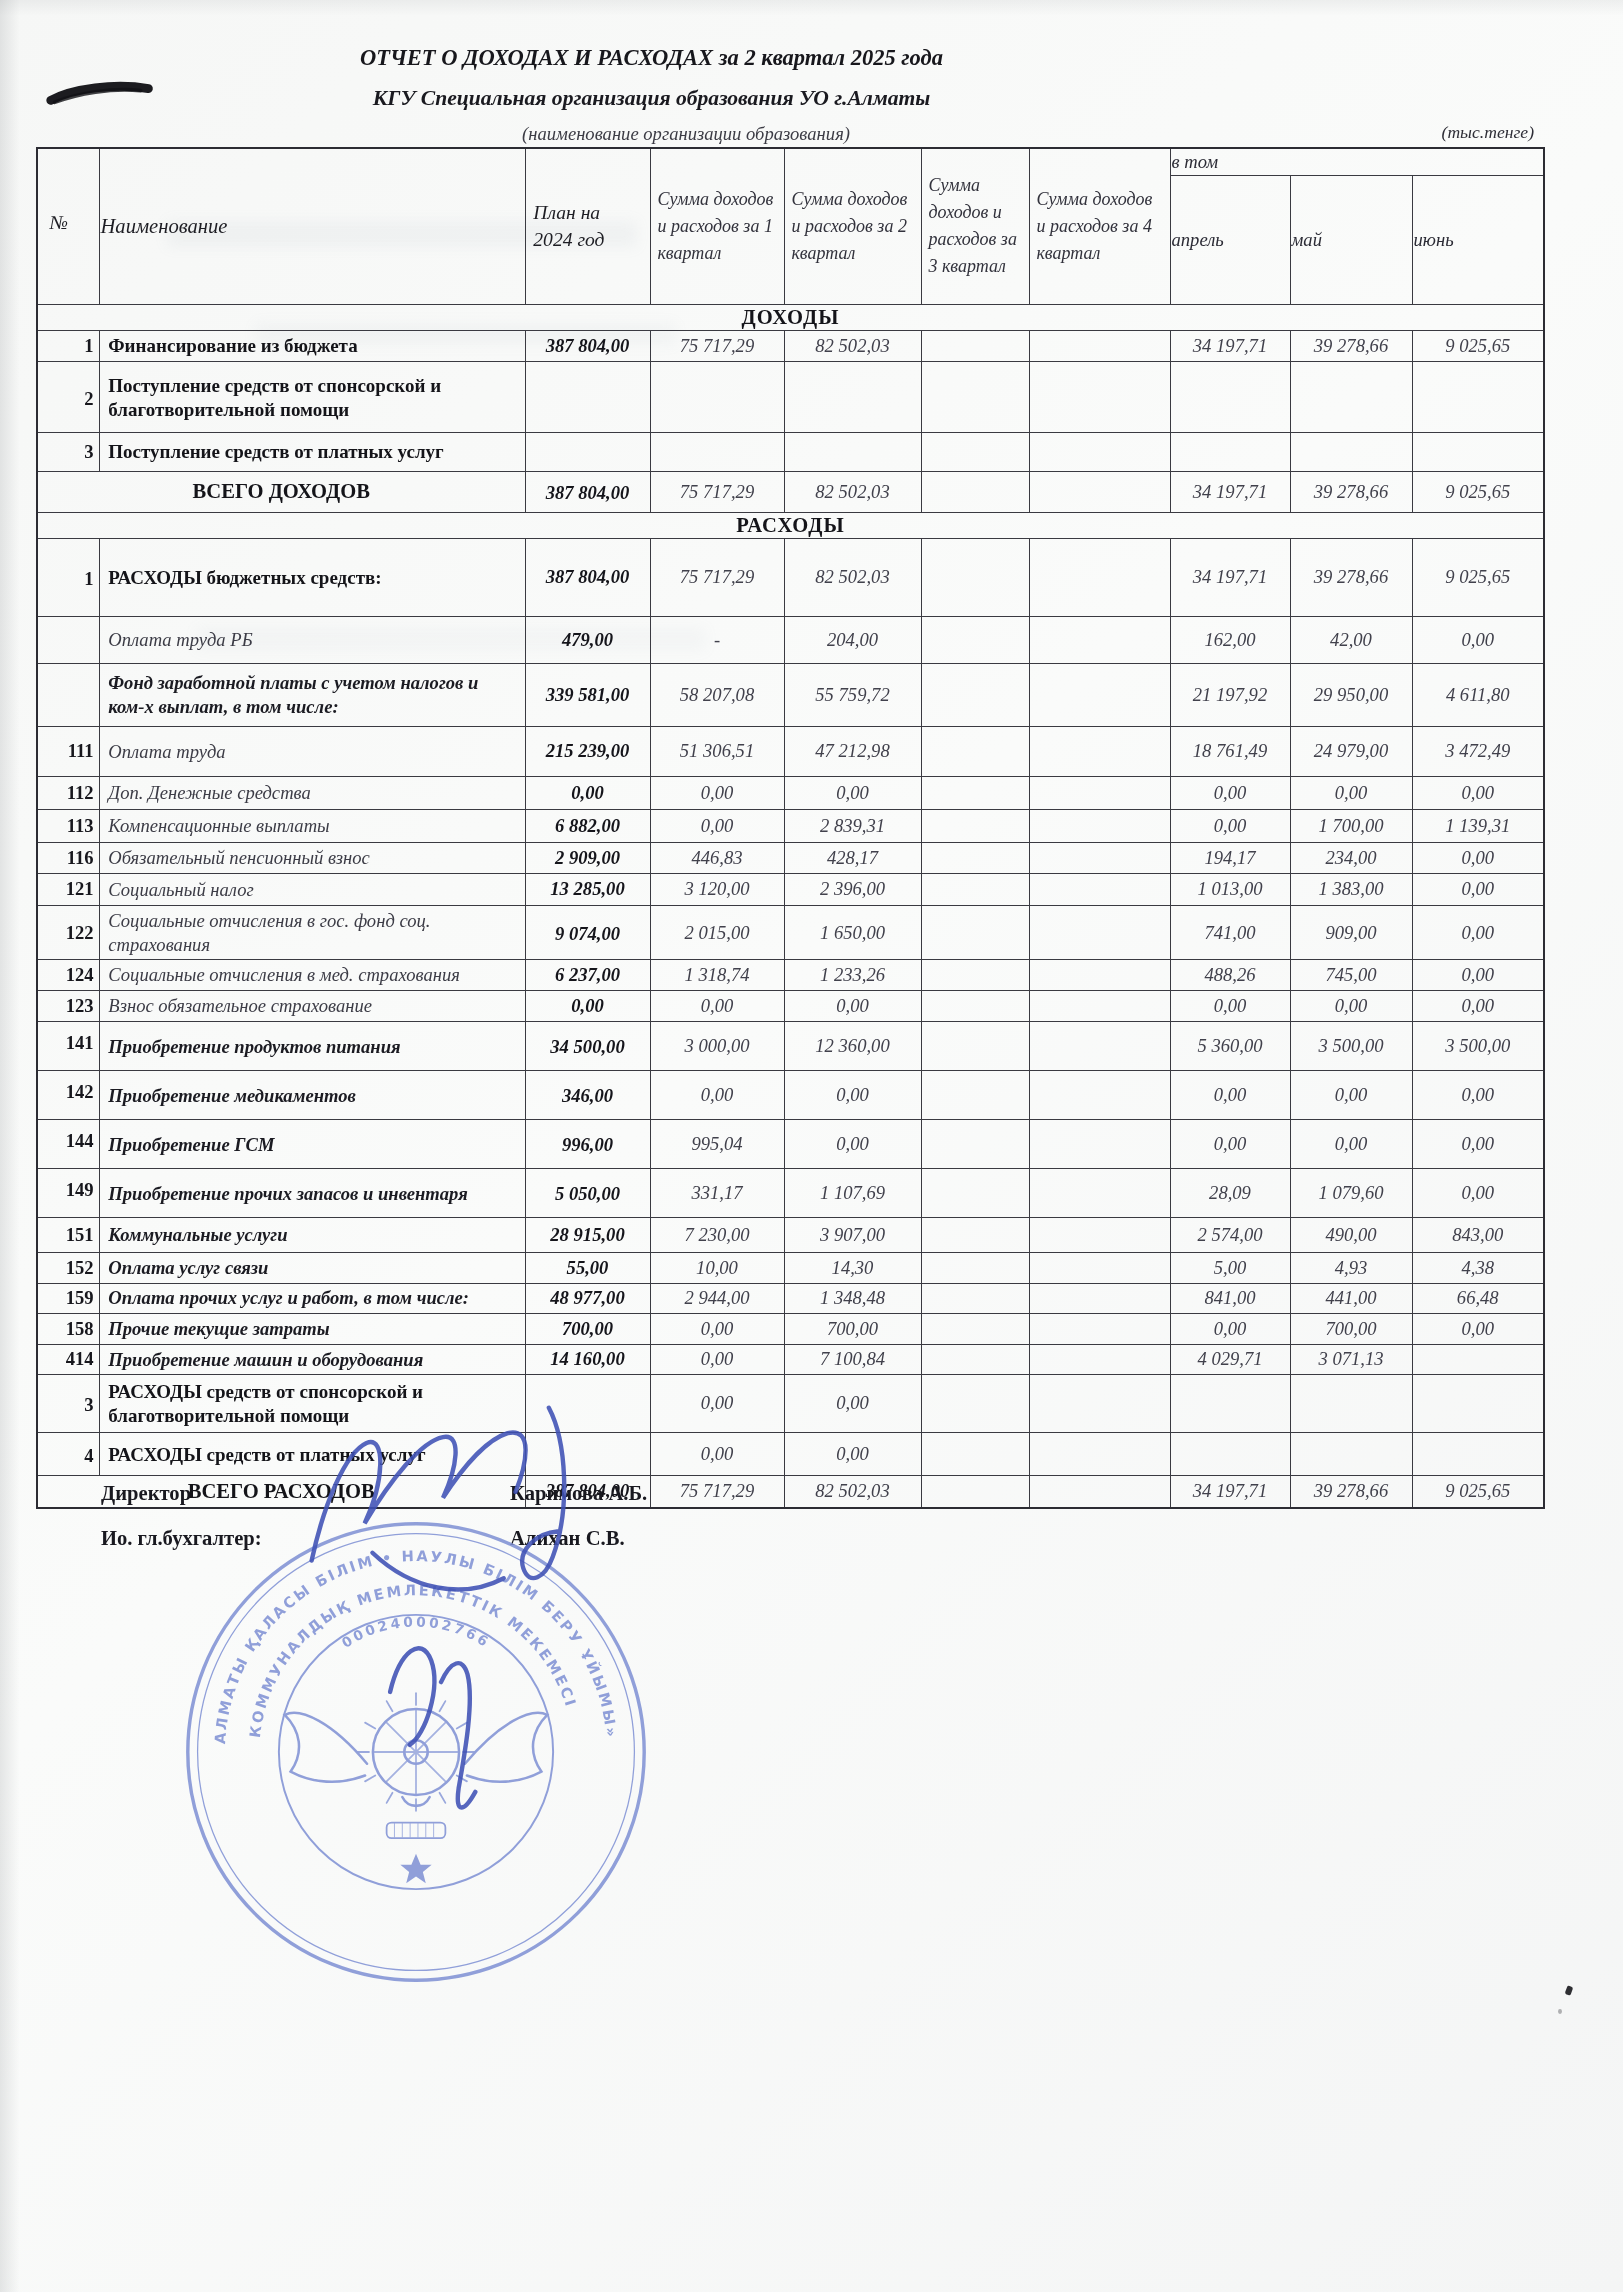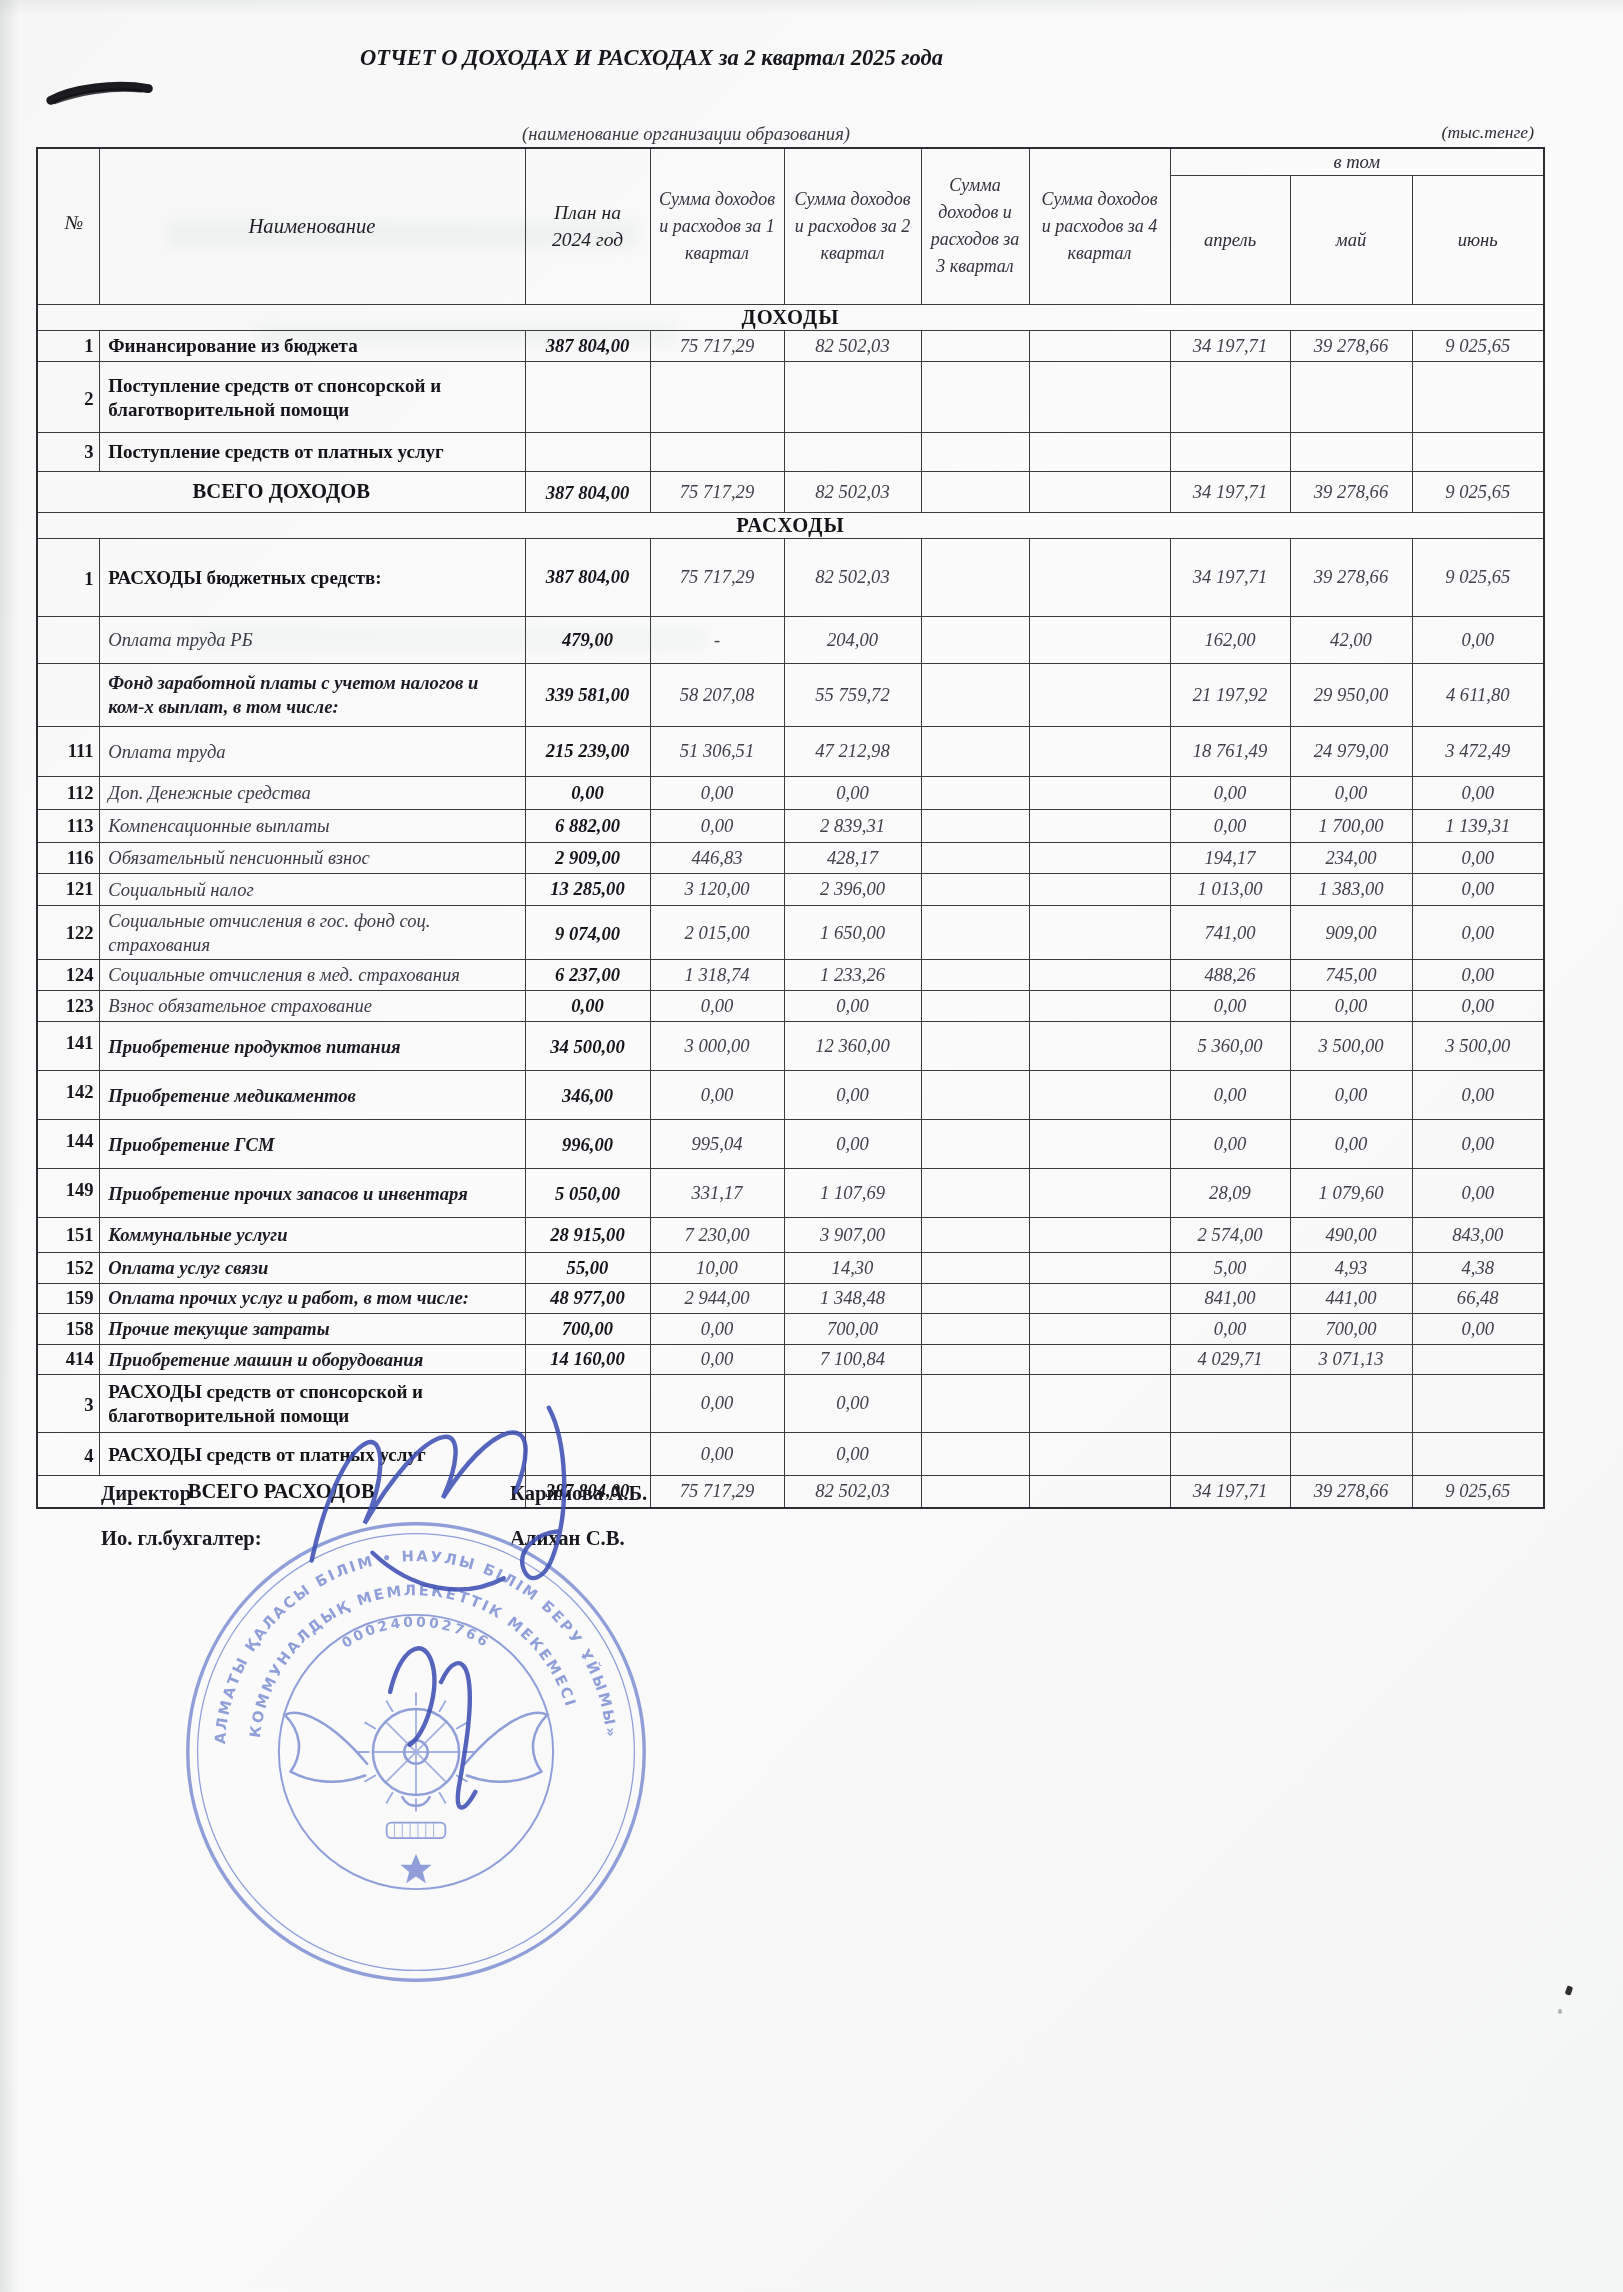--- a/index.html
+++ b/index.html
@@ -19,21 +19,21 @@
     font-style:italic;font-size:18.6px;color:#3c3c45;}
   .units-note{position:absolute;left:1343px;top:122px;width:191px;text-align:right;
     font-style:italic;font-size:17.6px;color:#2e2e37;}
 
   table.report{position:absolute;left:36px;top:147px;width:1507px;border-collapse:collapse;
     table-layout:fixed;background:transparent;}
   table.report{border:2.9px solid #2c2c33;}
   .report th,.report td{border:1.6px solid #3a3a41;vertical-align:middle;overflow:hidden;}
   .report thead tr.hr1{height:27.4px;}
   .report thead tr.hr2{height:129px;}
-  .report th{font-weight:normal;text-align:center;}
+  .report th{font-weight:normal;text-align:left;}
   .h-num{vertical-align:bottom;text-align:left;padding:0 0 7.8px 11.8px;font-weight:bold;font-size:19.6px;font-style:italic;}
   .h-name{font-weight:bold;font-style:italic;font-size:20.6px;}
   .h-plan{font-weight:bold;font-style:italic;font-size:19.6px;line-height:1.4;padding:0 7.8px;}
   .h-q{font-style:italic;font-size:18px;color:#32323c;line-height:1.5;padding:0 6.9px;}
   .h-vtom{font-style:italic;font-size:18.6px;color:#2c2c36;}
   .h-month{font-style:italic;font-size:18.6px;color:#2c2c36;}
 
   .section-band{font-weight:bold;font-size:20.6px;text-align:center;letter-spacing:1px;color:#141419;}
   .total-name{font-weight:bold;font-size:20.6px;text-align:center;color:#141419;margin-left:28px;}
   .c-num{text-align:right;padding-right:4.9px;font-weight:bold;font-size:18.6px;color:#17171d;}
@@ -64,20 +64,21 @@
   <div class="smudge" style="left:167px;top:221px;width:470px;height:25.5px;opacity:.09;"></div>
   <div class="smudge" style="left:255px;top:323px;width:421px;height:21.6px;opacity:.07;"></div>
   <div class="smudge" style="left:196px;top:627px;width:510px;height:23.5px;opacity:.06;"></div>
 
   <svg class="pen-mark" viewBox="0 0 130 46">
     <path d="M12,30 C34,18 78,12 112,18" fill="none" stroke="#1c1c20" stroke-width="9" stroke-linecap="round"></path>
     <path d="M16,32 C40,23 74,17 104,20" fill="none" stroke="#111115" stroke-width="4" stroke-linecap="round" opacity=".8"></path>
   </svg>
 
   <div class="doc-title">ОТЧЕТ О ДОХОДАХ И РАСХОДАХ за 2 квартал 2025 года</div>
+  <div class="doc-subtitle">КГУ Специальная организация образования  УО г.Алматы</div>
   <div class="org-note">(наименование организации образования)</div>
   <div class="units-note">(тыс.тенге)</div>
 
   <table class="report">
     <colgroup>
       <col style="width:62px">
         <col style="width:426px">
         <col style="width:125px">
       <col style="width:134px">
         <col style="width:137px">

